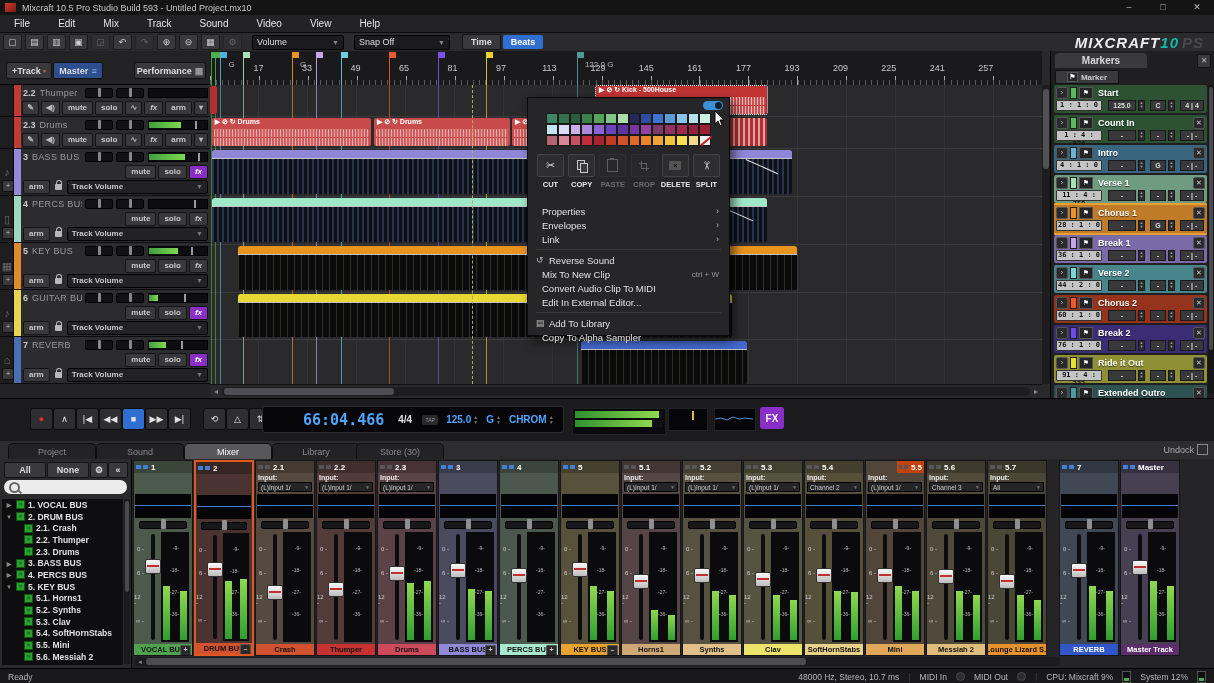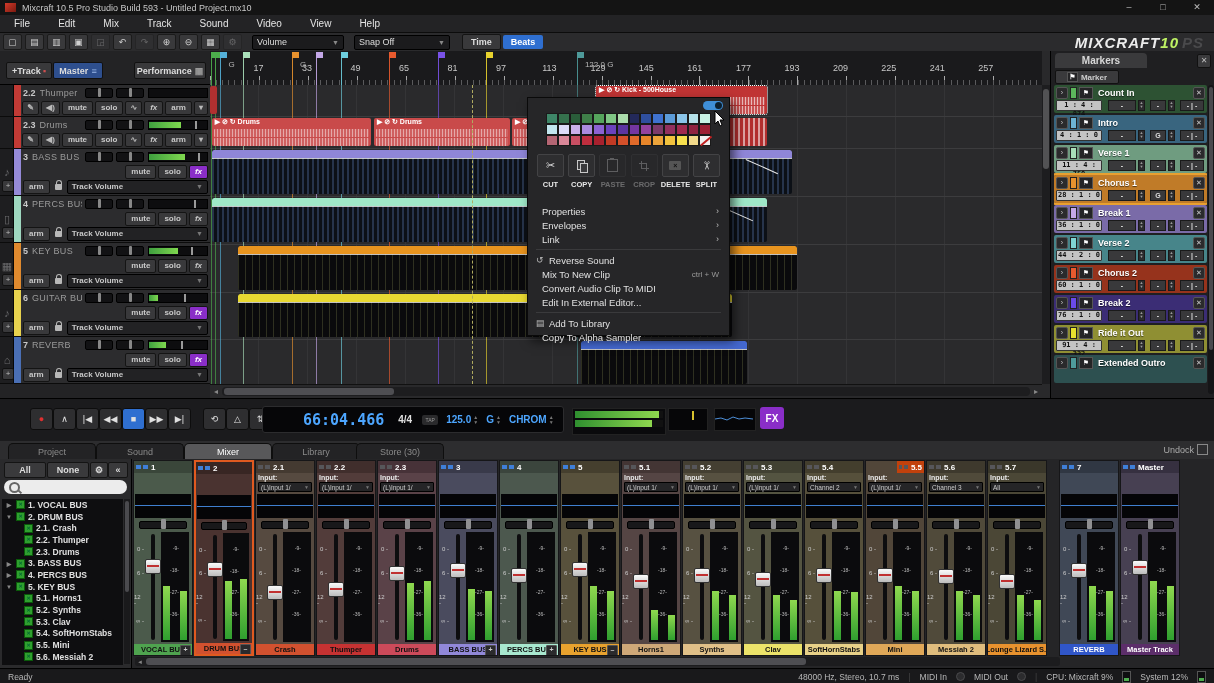--- a/index.html
+++ b/index.html
@@ -12,21 +12,21 @@
   #titlebar .winbtn{width:34px;text-align:center;color:#bbb;font-size:9px;line-height:15px;}
   #menubar{position:absolute;left:0;top:15px;right:0;height:17px;background:#232325;display:flex;align-items:center;border-bottom:1px solid #0c0c0c;}
   .menu-item{padding:0 14px;color:#e4e4e4;font-size:10px;line-height:17px;}
   #toolbar{position:absolute;left:0;top:33px;right:0;height:18px;background:#2b2b2d;display:flex;align-items:center;border-bottom:1px solid #0a0a0a;}
   .tool-btn{width:17px;height:14px;background:#39393b;border:1px solid #1b1b1b;border-radius:2px;margin-left:3px;color:#cfcfcf;font-size:9px;display:flex;align-items:center;justify-content:center;}
   .tool-btn.dim{opacity:.35;}
   .tb-dd{height:13px;background:#1b1b1d;border:1px solid #000;border-radius:2px;color:#ddd;display:flex;align-items:center;padding:0 4px;font-size:9px;}
   .tb-dd .caret{margin-left:auto;color:#888;font-size:7px;}
   .tb-tbtn{height:14px;border-radius:2px;display:flex;align-items:center;justify-content:center;font-weight:bold;font-size:9px;padding:0 8px;}
   #logo{margin-left:auto;margin-right:10px;font-style:italic;font-weight:bold;font-size:15px;letter-spacing:1px;}
-  #logo .l1{color:#ececec;}#logo .l2{color:#bef264;}#logo .l3{color:#4a4a4c;margin-left:3px;}
+  #logo .l1{color:#ececec;}#logo .l2{color:#14b8a6;}#logo .l3{color:#4a4a4c;margin-left:3px;}
   
   #main{position:absolute;left:0;top:51px;width:1214px;height:347px;background:#242426;}
   
   #trackpanel{position:absolute;left:0;top:0;width:210px;height:347px;background:#232325;border-right:1px solid #000;}
   #tp-head{position:relative;height:33px;border-bottom:1px solid #000;}
   .tp-hbtn{position:absolute;top:11px;height:15px;border-radius:2px;display:flex;align-items:center;justify-content:center;font-weight:bold;font-size:9px;color:#ddd;border:1px solid #111;}
   .track{position:relative;border-bottom:1px solid #0b0b0b;background:#2c2c2e;overflow:hidden;}
   .t-numcol{position:absolute;left:0;top:0;bottom:0;width:13px;background:#1e1e20;border-right:1px solid #060606;}
   .t-strip{position:absolute;left:14px;top:0;bottom:0;width:7px;}
   .t-body{position:absolute;left:23px;top:0;right:2px;bottom:0;}
@@ -687,20 +687,36 @@
       <div id="mk-add">
           <span class="mr-flag" style="width:9px;height:8px;line-height:7px;">⚑</span>
           <span>Marker</span>
         </div>
       <div id="mk-rows">
           <div class="mrow" style="background: rgb(45, 82, 51);">
             <div class="mr1">
               <span class="mr-exp">›</span>
               <span class="mr-chip" style="background: rgb(92, 184, 92);"></span>
               <span class="mr-flag">⚑</span>
+              <span class="mr-name">Start</span>
+            </div>
+            <div class="mr2">
+              <span class="mr-time">1 : 1 : 0</span>
+              <span class="mr-val" style="width: 26px; margin-left: 4px;">125.0</span>
+              <span class="mr-spin">▲<br>▼</span>
+              <span class="mr-val" style="width: 14px; margin-left: 3px;">C</span>
+              <span class="mr-spin">▲<br>▼</span>
+              <span class="mr-val" style="width: 22px; margin-left: 3px;">4 | 4</span>
+            </div>
+          </div>
+          <div class="mrow" style="background: rgb(45, 82, 51);">
+            <div class="mr1">
+              <span class="mr-exp">›</span>
+              <span class="mr-chip" style="background: rgb(92, 184, 92);"></span>
+              <span class="mr-flag">⚑</span>
               <span class="mr-name">Count In</span>
               <span class="mr-x">✕</span>
             </div>
             <div class="mr2">
               <span class="mr-time">1 : 4 : 874</span>
               <span class="mr-val" style="width: 26px; margin-left: 4px;">-</span>
               <span class="mr-spin">▲<br>▼</span>
               <span class="mr-val" style="width: 14px; margin-left: 3px;">-</span>
               <span class="mr-spin">▲<br>▼</span>
               <span class="mr-val" style="width: 22px; margin-left: 3px;">- | -</span>

